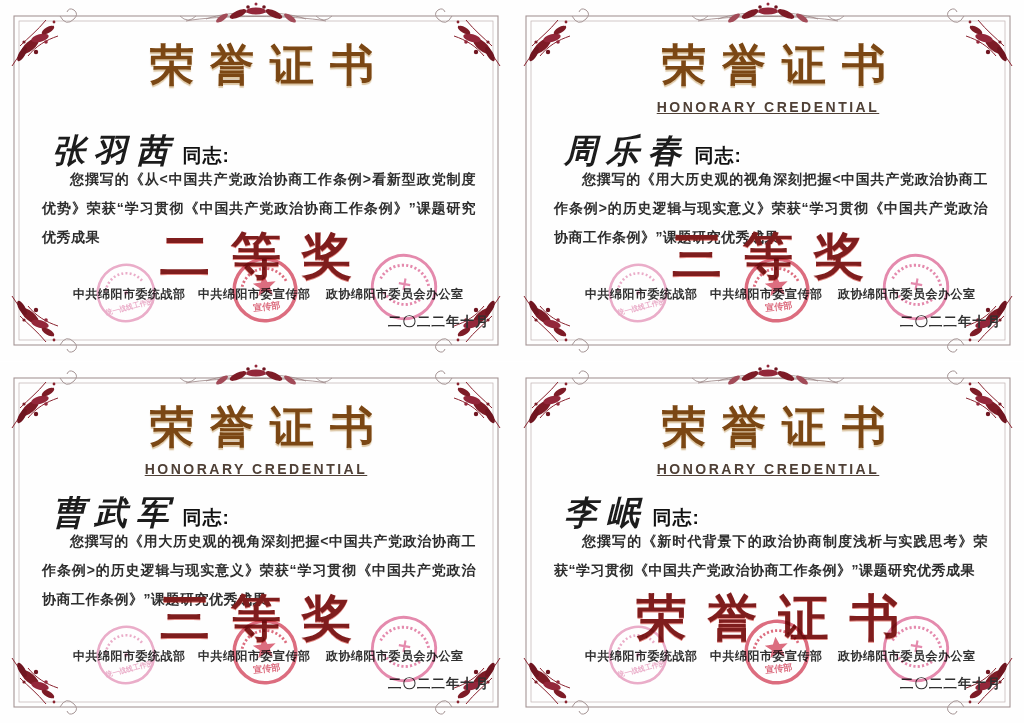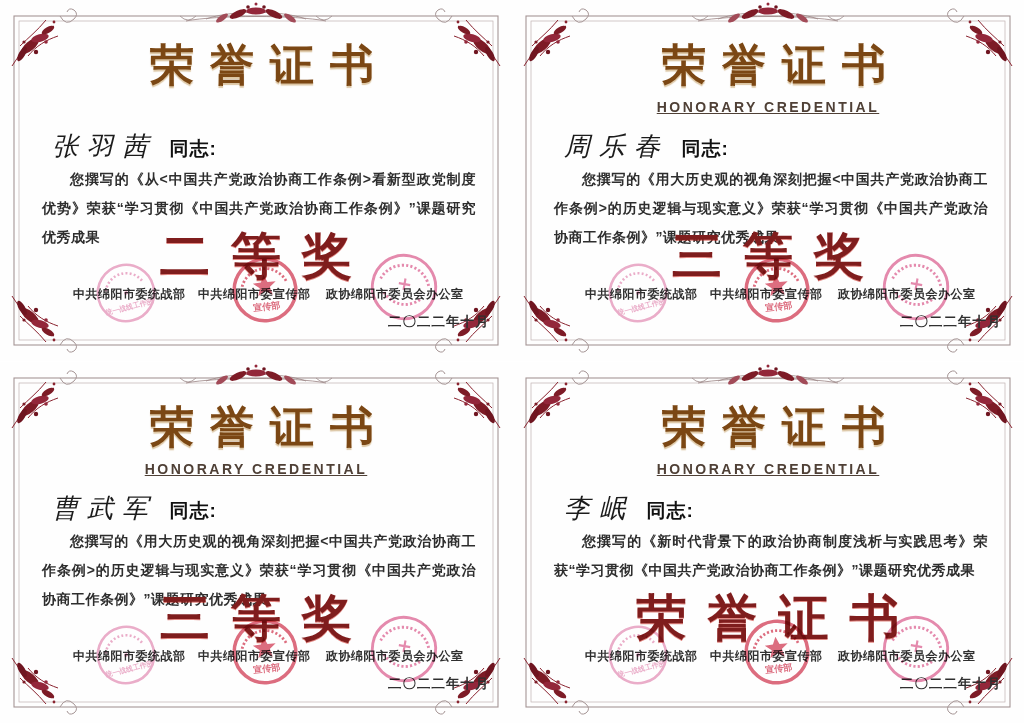--- a/index.html
+++ b/index.html
@@ -8,23 +8,23 @@
   .cert{position:absolute;width:512px;height:361px;background:#fefefe;}
   .cert.tl{left:0;top:0}.cert.tr{left:512px;top:0}.cert.bl{left:0;top:362px}.cert.br{left:512px;top:362px}
   .frame{position:absolute;left:0;top:0;width:512px;height:361px;pointer-events:none;}
   .title{position:absolute;left:0;top:42px;width:100%;text-align:center;
          font-family:"Liberation Serif","DejaVu Serif",serif;font-weight:700;
          font-size:44px;line-height:48px;color:#7b4714;letter-spacing:16px;padding-left:28px;box-sizing:border-box;
          text-shadow:0 2px 1px rgba(170,115,30,.40);}
   .subtitle{position:absolute;left:0;top:99px;width:100%;text-align:center;
             font-size:14px;font-weight:700;letter-spacing:2.5px;color:#4f4036;text-decoration:underline;}
   .name-row{position:absolute;left:52px;top:129px;white-space:nowrap;}
-  .name{font-family:"Liberation Serif","DejaVu Serif",serif;font-style:italic;font-weight:400;
-        font-size:26px;color:#1c1c1c;letter-spacing:9px;}
-  .salutation{font-size:19px;font-weight:700;color:#111;margin-left:8px;letter-spacing:1px;}
+  .name{font-family:"Liberation Serif","DejaVu Serif",serif;font-style:italic;font-weight:700;
+        font-size:33px;color:#1c1c1c;letter-spacing:9px;}
+  .salutation{font-size:19px;font-weight:700;color:#111;letter-spacing:1px;}
   .body-text{position:absolute;left:42px;top:165px;width:434px;font-size:14px;line-height:29px;
              font-weight:600;color:#2e2e2e;text-indent:2em;text-align:justify;letter-spacing:.5px;}
   .award{position:absolute;left:0;top:230px;width:100%;text-align:center;
          font-family:"Liberation Serif","DejaVu Serif",serif;
          font-size:50px;line-height:52px;font-weight:900;color:#7f1d1d;
          letter-spacing:.42em;padding-left:.42em;box-sizing:border-box;
          text-shadow:0 1px 0 rgba(200,20,10,.5);}
   .org{position:absolute;top:286px;font-size:12px;font-weight:700;color:#2f2f2f;letter-spacing:.5px;white-space:nowrap;}
   .org1{left:73px}.org2{left:198px}.org3{left:326px}
   .date{position:absolute;top:313px;left:388px;font-size:13.5px;font-weight:700;color:#2f2f2f;letter-spacing:1px;}

